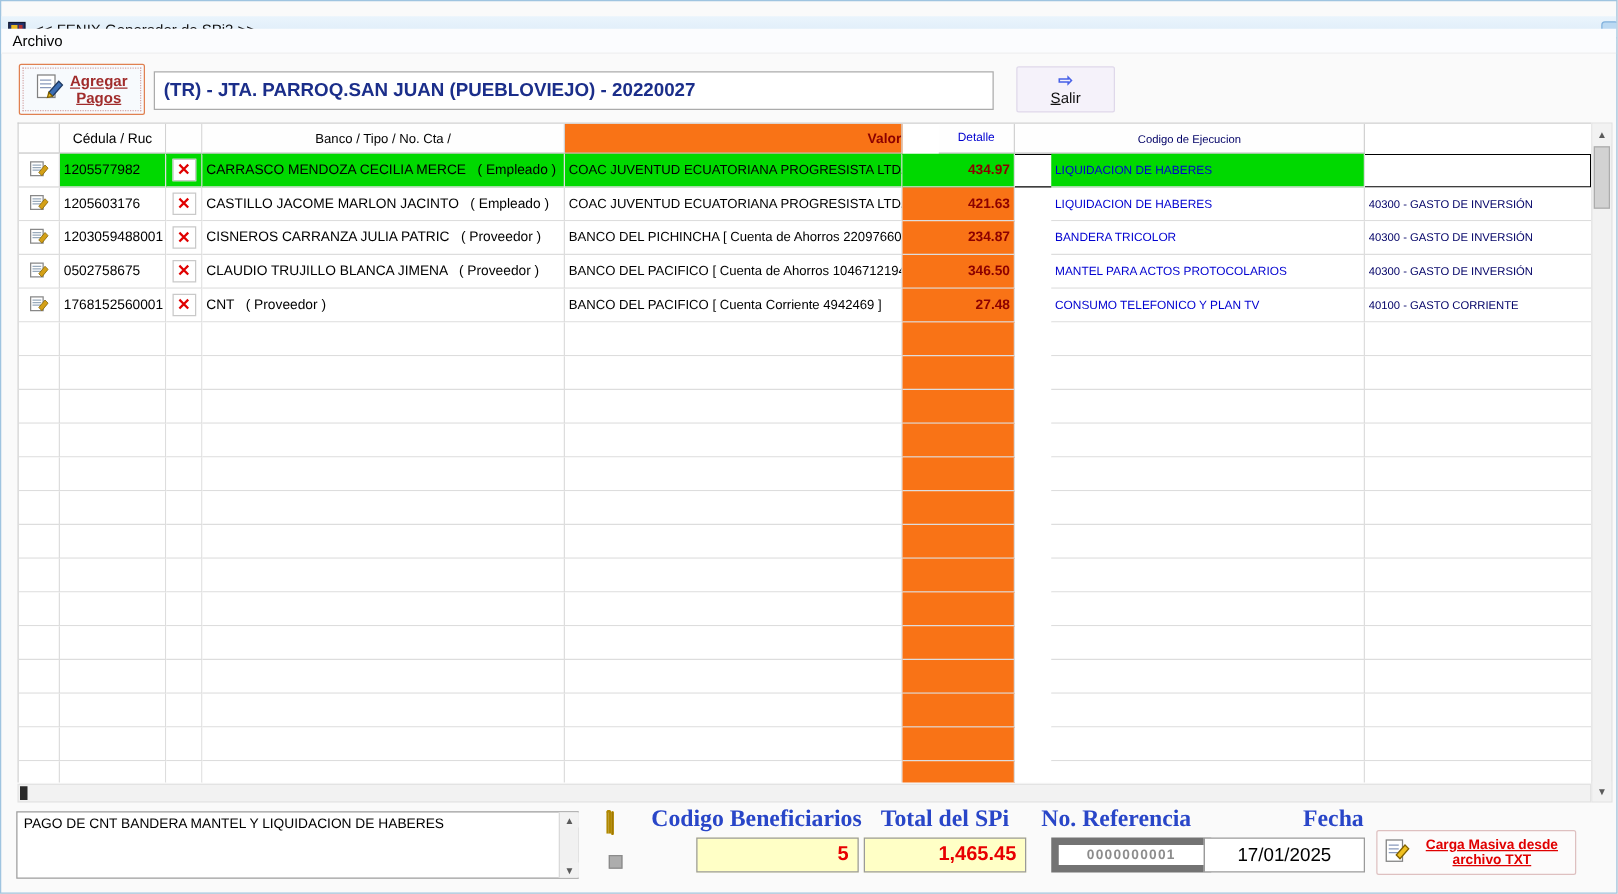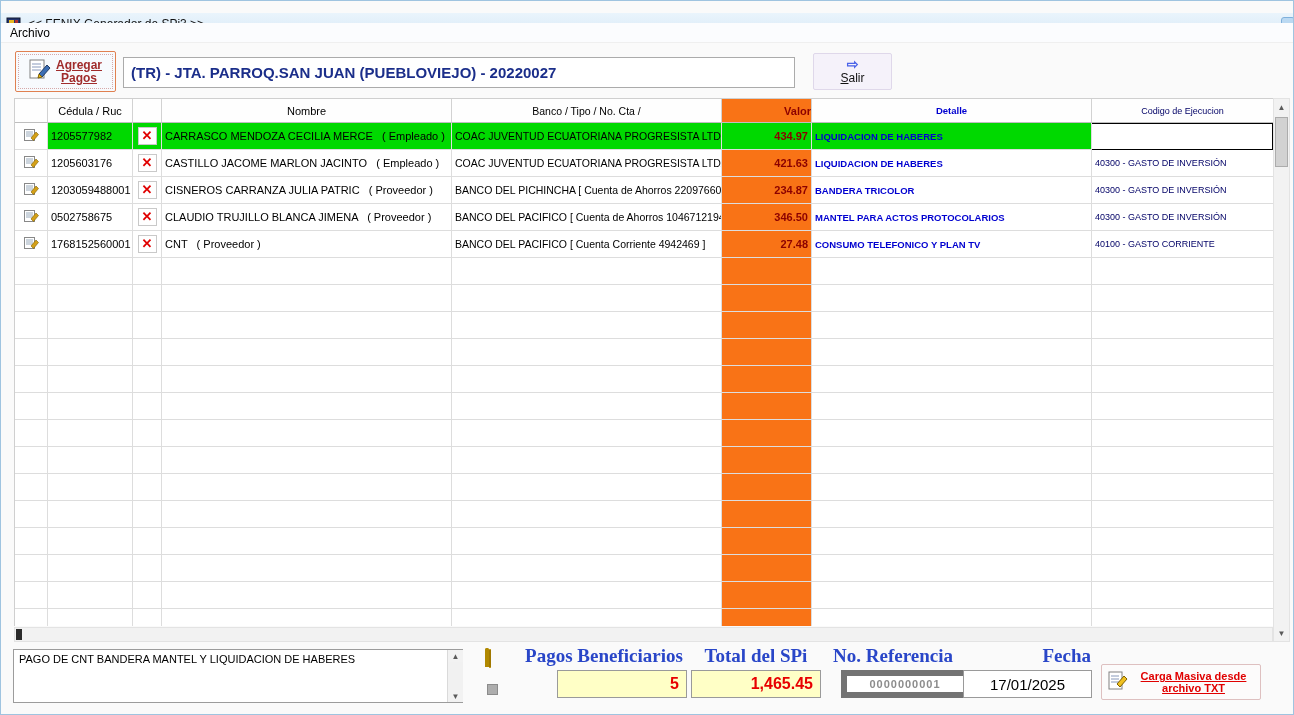--- a/index.html
+++ b/index.html
@@ -38,21 +38,21 @@
   .ghead { height:24px; }
   .grow  { height:27px; }
   .hcell { border-right:1px solid #D2D2D2; border-bottom:1px solid #BEBEBE; background:#FEFEFE;
     display:flex; align-items:center; justify-content:center; font-size:11px; color:#000; overflow:hidden; }
   .cell { border-right:1px solid #DDDDDD; border-bottom:1px solid #DDDDDD; background:#FFFFFF;
     display:flex; align-items:center; font-size:11px; color:#000; padding:0 3px; overflow:hidden; white-space:pre; }
   .c0 { justify-content:center; padding:0; }
   .c2 { justify-content:center; padding:0; }
   .c4 { font-size:10.5px; }
   .c5 { justify-content:flex-end; background:#f97316; color:#8B0000; font-weight:bold; }
-  .c6 { color:#0000D0; font-weight:bold; font-size:9.5px; }
+  .c6 { color:#0000D0; font-weight:normal; font-size:9.5px;margin-left:29px; }
   .c7 { color:#000066; font-size:9px; }
   .grow.hl .cell { background:#00D900; }
   .grow.hl { box-shadow:inset 0 0 0 1px #000; }
   .grow.hl .c0 { background:#FFFFFF; }
   .xbtn { width:19px; height:18px; background:#FFFFFF; border:1px solid #C9C9C9; color:#E00000;
     font-weight:bold; font-size:13px; line-height:16px; display:flex; align-items:center; justify-content:center; cursor:pointer; }
 
   
   .vscroll { position:absolute; left:1272px; top:97px; width:17px; height:544px; background:#F2F2F2; border:1px solid #E3E3E3; }
   .sarrow { position:absolute; left:0; width:100%; height:16px; display:flex; align-items:center; justify-content:center;
@@ -131,21 +131,20 @@
   <button class="btn-salir">
     <span class="salir-arrow">⇨</span>
     <span><u>S</u><span>alir</span></span>
   </button>
 
   <div class="grid">
     <div class="ghead">
         <div class="hcell c0"></div>
         <div class="hcell c1">Cédula / Ruc</div>
         <div class="hcell c2"></div>
-        <div class="hcell c3">Nombre</div>
         <div class="hcell c4">Banco / Tipo / No. Cta /</div>
         <div class="hcell c5">Valor</div>
         <div class="hcell c6">Detalle</div>
         <div class="hcell c7">Codigo de Ejecucion</div>
       </div>
     <div>
         <div class="grow hl">
           <div class="cell c0"><span><svg width="15" height="14" viewBox="0 0 15 14">
                 <rect x="0.5" y="1.5" width="10" height="11" fill="#FFF" stroke="#888"></rect>
                 <line x1="2" y1="4" x2="9" y2="4" stroke="#99AABB"></line>
@@ -381,21 +380,21 @@
   <div class="memo-scroll" style="position:absolute;left:446px;top:649px;height:52px;">
     <span class="sarrow up" style="height:12px;">▲</span>
     <span class="sarrow down" style="height:12px;">▼</span>
   </div>
 
   <span class="lock">
     <span class="lock-shackle"></span><span class="lock-body"></span>
   </span>
   <span class="gray-square"></span>
 
-  <div class="flabel lbl-benef">Pagos Beneficiarios</div>
+  <div class="flabel lbl-benef">Codigo Beneficiarios</div>
   <div class="flabel lbl-spi">Total del SPi</div>
   <div class="flabel lbl-ref">No. Referencia</div>
   <div class="flabel lbl-fecha">Fecha</div>
 
   <div class="fbox box-benef">5</div>
   <div class="fbox box-spi">1,465.45</div>
   <div class="fbox box-ref">0000000001</div>
   <div class="fbox box-fecha">17/01/2025</div>
 
   <button class="btn-carga">

